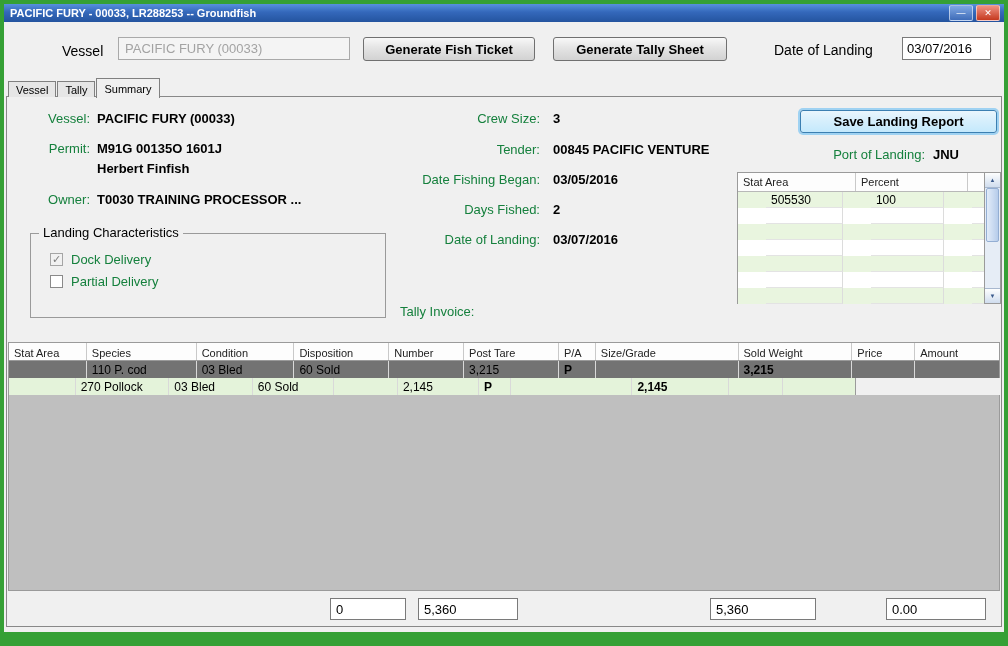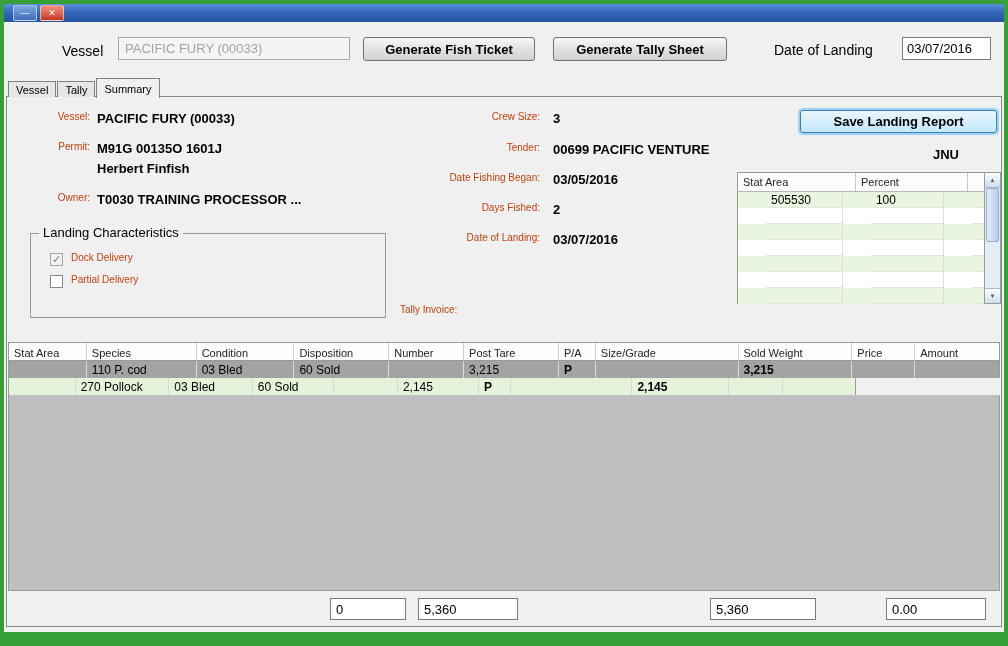--- a/index.html
+++ b/index.html
@@ -12,21 +12,21 @@
   .titlebar{left:0;top:0;right:0;height:18px;display:flex;align-items:center;padding:0 4px 0 6px;
             background:linear-gradient(to bottom,#5791dd 0%,#3468bb 45%,#24549f 100%);}
   .titlebar-title{color:#fff;font-size:11px;font-weight:bold;flex:1;white-space:nowrap;overflow:hidden;}
   .win-btn{width:22px;height:14px;border:1px solid rgba(255,255,255,.55);border-radius:2px;
            display:flex;align-items:center;justify-content:center;color:#fff;font-size:9px;line-height:1;
            margin-left:3px;cursor:pointer;}
   .win-btn.min{background:linear-gradient(#7fa8e4,#3f6cb8);}
   .win-btn.close{background:linear-gradient(#ef9182,#c5391f);}
 
   
-  .lbl{font-size:10px;color:#c2410c;white-space:nowrap;}
+  .lbl{font-size:13px;color:#15803d;white-space:nowrap;}
   .lbl-r{text-align:right;}
   .val{font-size:13px;font-weight:bold;color:#000;white-space:nowrap;}
   .big-lbl{font-size:14px;color:#000;white-space:nowrap;}
   .btn{border:1px solid #707070;border-radius:3px;font-family:inherit;font-size:13px;font-weight:600;color:#000;
        background:linear-gradient(#f8f8f8,#e4e4e4 45%,#d2d2d2);cursor:pointer;}
   .btn.focus{border:1px solid #3c7fb1;box-shadow:0 0 0 2px #9fd2f2;
              background:linear-gradient(#eaf6fd,#d7effc 45%,#c4e9fc);}
   .tbx{background:#fff;border:1px solid #7a7a7a;font-size:13px;padding:3px 4px;white-space:nowrap;overflow:hidden;}
   .input-disabled{color:#a3a3a3;background:#f4f4f4;border:1px solid #a9a9a9;font-family:inherit;
                   font-size:13px;padding:2px 6px;box-sizing:border-box;}
@@ -58,35 +58,36 @@
   .sb{border:1px solid #9a9a9a;border-left:none;background:#e6edf6;}
   .sb-btn{height:14px;display:flex;align-items:center;justify-content:center;font-size:6px;color:#3a5a8c;
           background:linear-gradient(#fdfefe,#d0ddee);border-bottom:1px solid #a8b8cf;cursor:pointer;}
   .sb-btn.down{position:absolute;left:0;right:0;bottom:0;border-bottom:none;border-top:1px solid #a8b8cf;}
   .sb-thumb{position:absolute;left:1px;right:1px;top:15px;height:52px;border:1px solid #93aed3;border-radius:2px;
             background:linear-gradient(to right,#e2ecf9,#b6ccea);cursor:pointer;}
 
   
   .g-hrow{display:flex;height:19px;background:#fdfdfd;border:1px solid #9a9a9a;}
   .g-h{font-size:11px;color:#222;padding:4px 0 0 5px;border-right:1px solid #c9c9c9;box-sizing:border-box;white-space:nowrap;overflow:hidden;}
-  .g-row{display:flex;height:17px;background:#a3a3a3;border-left:1px solid #9a9a9a;border-right:1px solid #9a9a9a;}
+  .g-row{display:flex;height:17px;background:#737373;border-left:1px solid #9a9a9a;border-right:1px solid #9a9a9a;}
   .g-row.alt{background:#e4f3da;}
   .g-c{font-size:12px;color:#000;padding:2px 0 0 5px;border-right:1px solid #d9d9d9;box-sizing:border-box;white-space:nowrap;overflow:hidden;}
   .g-c.bold{font-weight:bold;}
   .grid-empty{background:#bfbfbf;border:1px solid #9a9a9a;border-top:none;}
 
   .total-box{height:22px;border:1px solid #7a7a7a;background:#fff;font-size:13px;padding:3px 5px;white-space:nowrap;overflow:hidden;}
 </style>
 </head>
 <body>
 
 <div class="window">
   <div class="content">
 
     <div class="a titlebar">
+      <span class="titlebar-title">PACIFIC FURY - 00033, LR288253 -- Groundfish</span>
       <div class="win-btn min">
         <span>—</span>
       </div>
       <div class="win-btn close">
         <span>✕</span>
       </div>
     </div>
 
     <span class="a big-lbl" style="left:58px;top:39px;">Vessel</span>
     <input class="a input-disabled" style="left: 114px; top: 33px; width: 232px; height: 23px;" disabled="" value="PACIFIC FURY (00033)">
@@ -120,33 +121,34 @@
       <span class="cb-check">✓</span>
     </div>
     <span class="a lbl" style="left:67px;top:248px;">Dock Delivery</span>
     <div class="a cb" style="left:46px;top:271px;"></div>
     <span class="a lbl" style="left:67px;top:270px;">Partial Delivery</span>
 
     <span class="a lbl lbl-r" style="left:290px;top:107px;width:246px;">Crew Size:</span>
     <span class="a val" style="left:549px;top:107px;">3</span>
 
     <span class="a lbl lbl-r" style="left:290px;top:138px;width:246px;">Tender:</span>
-    <span class="a val" style="left:549px;top:138px;">00699 PACIFIC VENTURE</span>
+    <span class="a val" style="left:549px;top:138px;">00845 PACIFIC VENTURE</span>
 
     <span class="a lbl lbl-r" style="left:290px;top:168px;width:246px;">Date Fishing Began:</span>
     <span class="a val" style="left:549px;top:168px;">03/05/2016</span>
 
     <span class="a lbl lbl-r" style="left:290px;top:198px;width:246px;">Days Fished:</span>
     <span class="a val" style="left:549px;top:198px;">2</span>
 
     <span class="a lbl lbl-r" style="left:290px;top:228px;width:246px;">Date of Landing:</span>
     <span class="a val" style="left:549px;top:228px;">03/07/2016</span>
 
     <button class="a btn focus" style="left:796px;top:106px;width:197px;height:23px;">Save Landing Report</button>
 
+    <span class="a lbl lbl-r" style="left:700px;top:143px;width:221px;">Port of Landing:</span>
     <span class="a val" style="left:929px;top:143px;">JNU</span>
 
     <div class="a stat-table" style="left:733px;top:168px;width:248px;height:132px;">
       <div class="st-hrow">
         <div class="st-h" style="width:118px;">Stat Area</div>
         <div class="st-h" style="width:112px;">Percent</div>
         <div class="st-h" style="width:16px;border-right:none;"></div>
       </div>
       <div class="st-row alt">
         <div class="st-c" style="width:118px;">505530</div>

